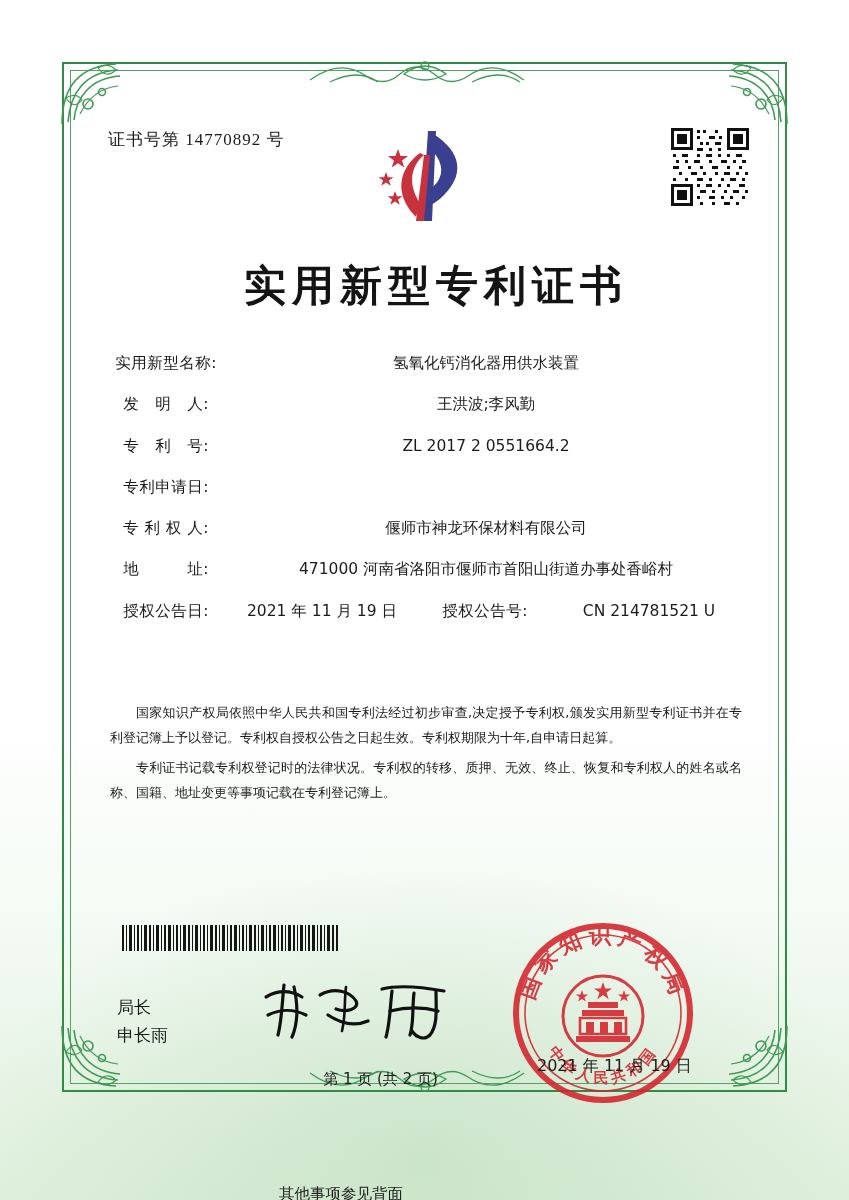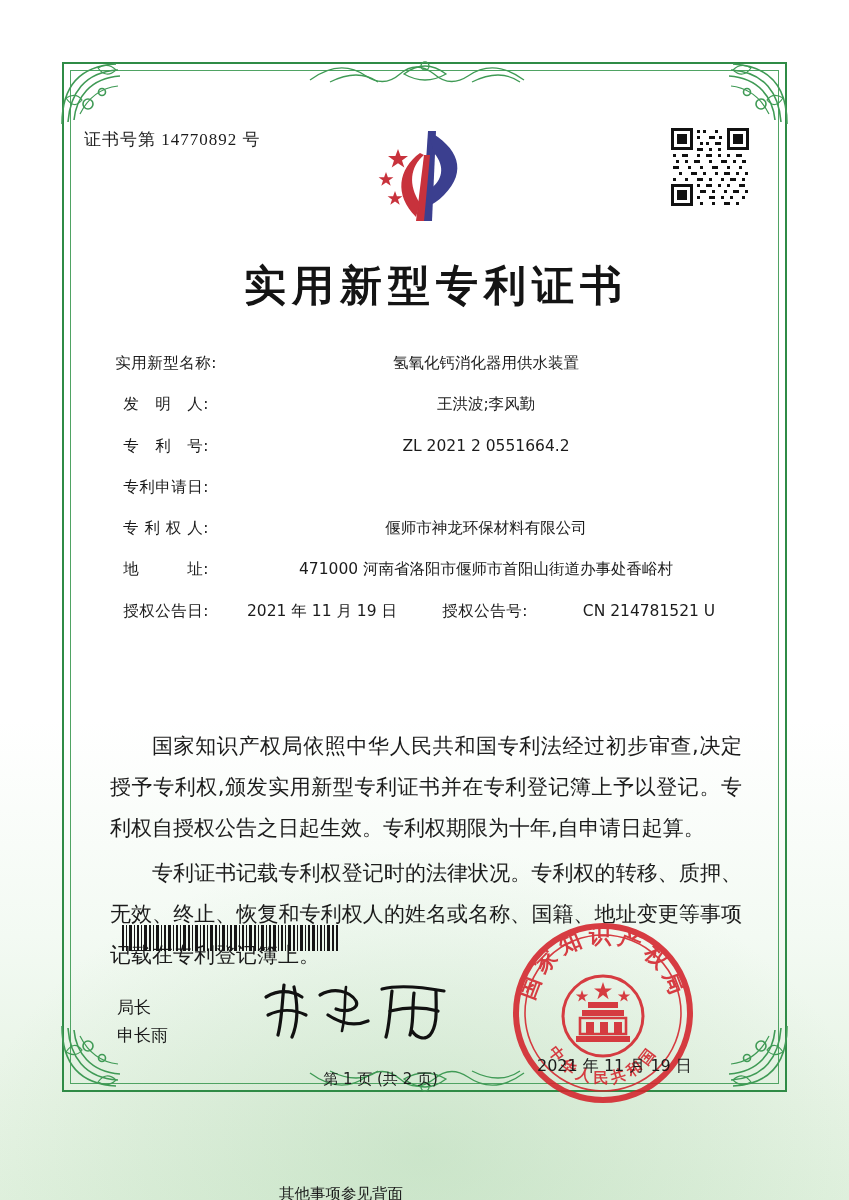--- a/index.html
+++ b/index.html
@@ -59,21 +59,21 @@
     color: #3f9a55;
     pointer-events: none;
   }
   .edge-top  { left: 300px; top: 50px; width: 250px; height: 40px; }
   .edge-bot  { left: 300px; top: 1063px; width: 250px; height: 40px; transform: scaleY(-1); }
   .edge-flourish svg { display:block; width: 100%; height: 100%; }
 
   
   .cert-no {
     position: absolute;
-    left: 84px; top: 128px;
+    left: 108px; top: 128px;
     font-size: 17px;
     letter-spacing: 1px;
     font-family: "Liberation Serif", serif;
   }
 
   .logo {
     position: absolute;
     left: 372px; top: 125px;
     width: 110px; height: 105px;
   }
@@ -126,23 +126,23 @@
     font-family: "DejaVu Sans", "Liberation Sans", sans-serif;
     font-size: 15.5px;
   }
   .field-row.pair .field-label { width: 112px; }
   .field-row.pair .field-value.first { flex: 0 0 200px; }
   .field-row.pair .field-label.second { width: 126px; }
 
   
   .paragraphs {
     position: absolute;
-    left: 110px; top: 726px;
+    left: 110px; top: 700px;
     width: 632px;
-    font-size: 21px;
+    font-size: 13px;
     line-height: 1.95;
     font-family: "DejaVu Sans", "Liberation Sans", sans-serif;
     text-align: justify;
   }
   .paragraphs p {
     margin: 0 0 4px 0;
     text-indent: 2em;
   }
 
   
@@ -400,21 +400,21 @@
       <div class="field-value">氢氧化钙消化器用供水装置</div>
     </div>
 
     <div class="field-row">
       <div class="field-label">发　明　人:</div>
       <div class="field-value">王洪波;李风勤</div>
     </div>
 
     <div class="field-row">
       <div class="field-label">专　利　号:</div>
-      <div class="field-value">ZL 2021 2 0551664.2</div>
+      <div class="field-value">ZL 2017 2 0551664.2</div>
     </div>
 
     <div class="field-row">
       <div class="field-label">专利申请日:</div>
     </div>
 
     <div class="field-row">
       <div class="field-label">专 利 权 人:</div>
       <div class="field-value">偃师市神龙环保材料有限公司</div>
     </div>

